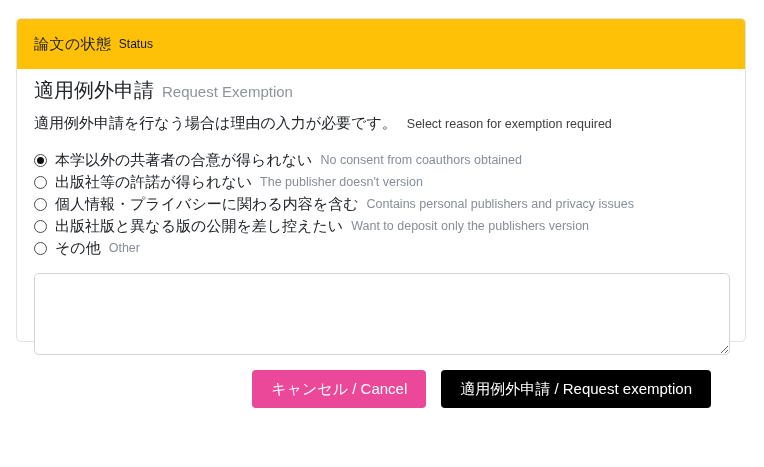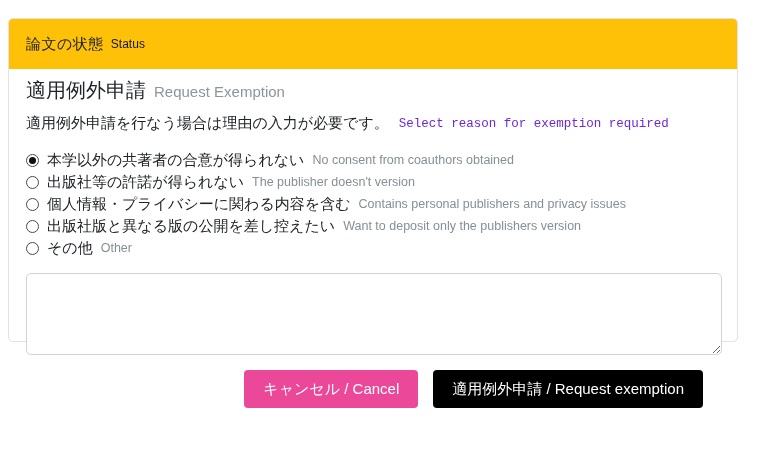--- a/index.html
+++ b/index.html
@@ -4,21 +4,21 @@
 <style>
   * { margin: 0; padding: 0; box-sizing: border-box; }
   html, body {
     width: 764px; height: 467px;
     background: #ffffff;
     font-family: "Liberation Sans", "DejaVu Sans", sans-serif;
     overflow: hidden;
   }
   .modal-card {
     position: absolute;
-    left: 8px; top: 18px;
+    left: 16px; top: 18px;
     width: 730px; height: 324px;
     background: #ffffff;
     border: 1px solid #e2e2e2;
     border-radius: 5px;
   }
   .modal-header {
     background: #ffc107;
     border-radius: 4px 4px 0 0;
     height: 50px;
     padding: 0 17px;
@@ -58,22 +58,21 @@
     align-items: center;
     gap: 10px;
     margin-bottom: 16px;
   }
   .subtitle-ja {
     font-size: 15px;
     color: #212529;
   }
   .subtitle-en {
     font-size: 12.5px;
-    color: #6d28d9;
-    font-family: Liberation Mono, monospace;
+    color: #404040;
   }
   .reason-list { margin-bottom: 14px; }
   .reason-row {
     display: flex;
     align-items: center;
     gap: 8px;
     height: 22px;
     cursor: default;
   }
   .radio {

